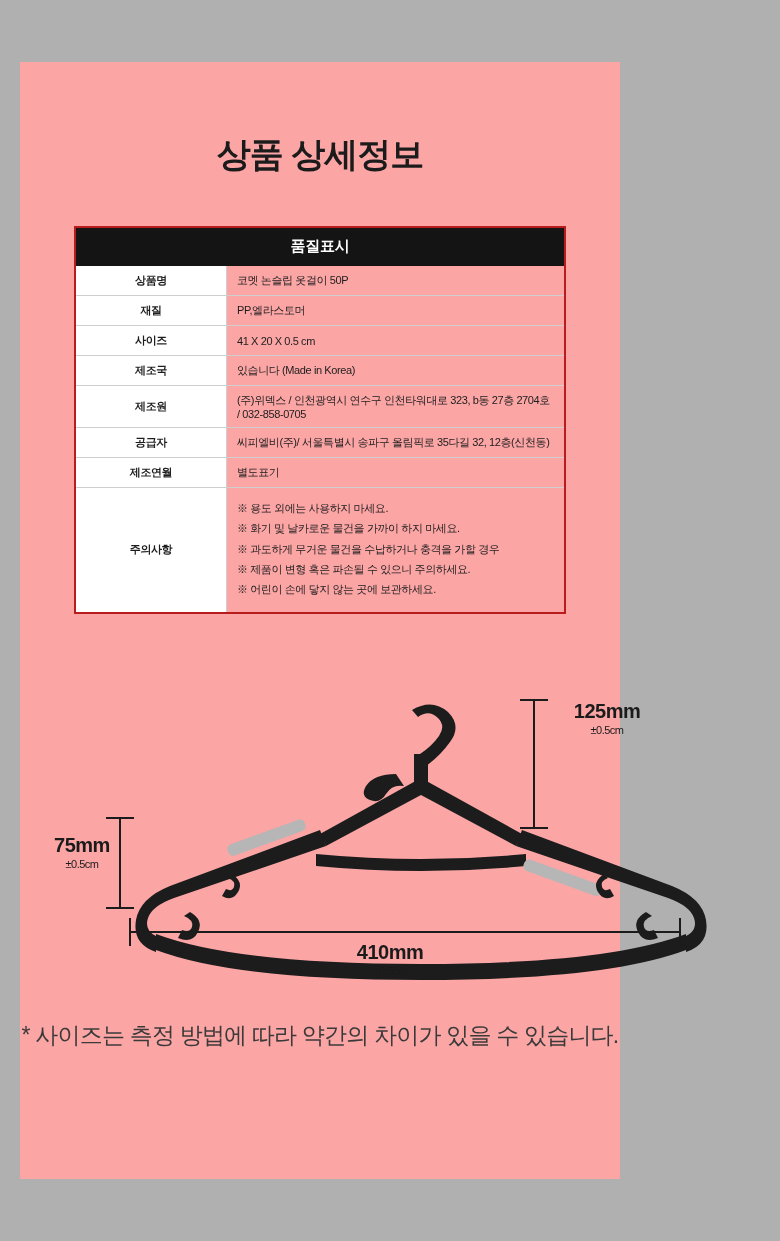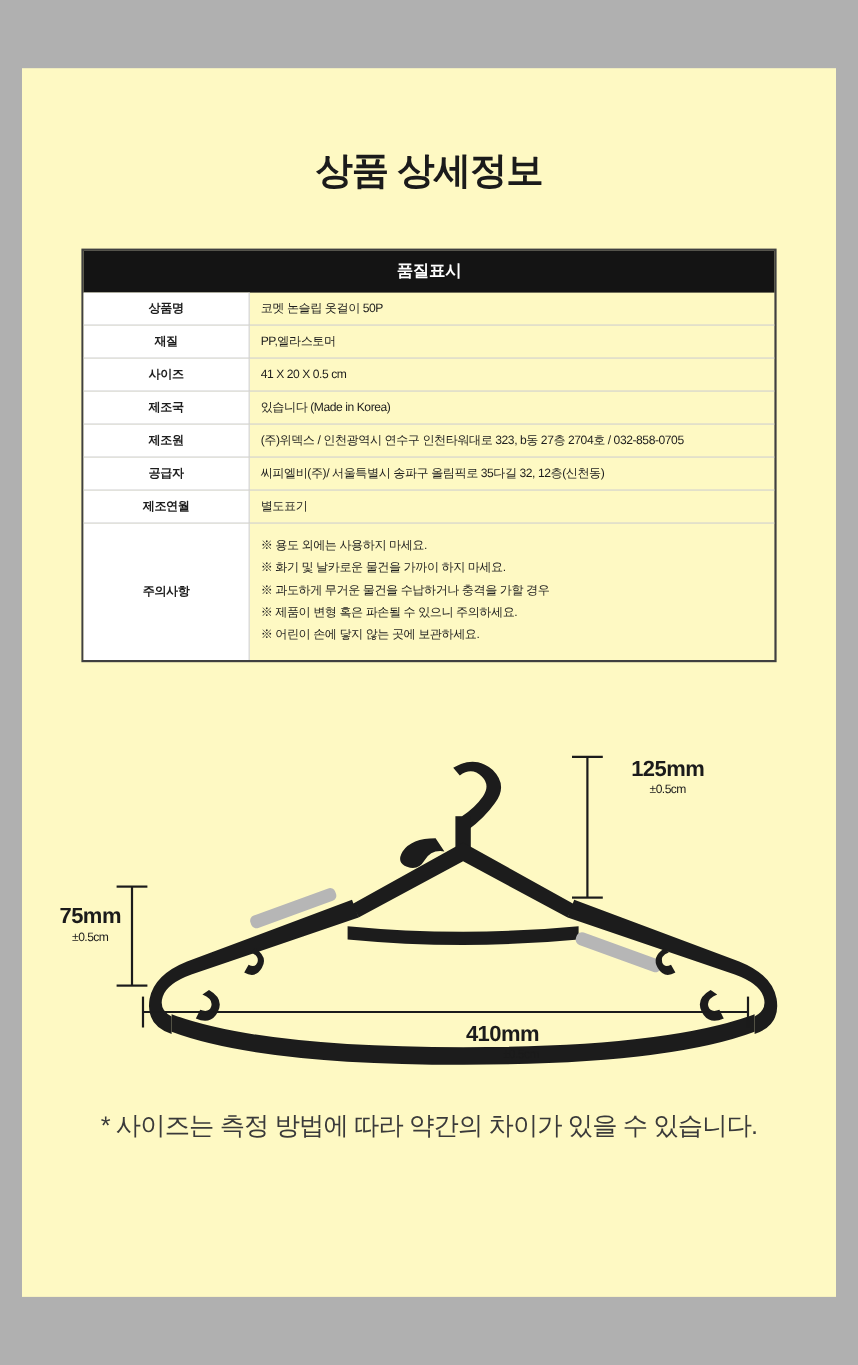--- a/index.html
+++ b/index.html
@@ -10,37 +10,37 @@
     width: 780px;
     height: 1241px;
     background: #b0b0b0;
     font-family: "Liberation Sans", sans-serif;
     overflow: hidden;
   }
   .page {
     position: absolute;
     left: 20px;
     top: 62px;
-    width: 740px;
+    width: 600px;
     height: 1117px;
-    background: #fef9c3;
+    background: #fca5a5;
   }
   .page-title {
     text-align: center;
     font-size: 34px;
     font-weight: bold;
     color: #1b1b1b;
     letter-spacing: -1px;
     margin-top: 70px;
   }
 
   
   .spec-wrap {
     margin: 48px 54px 0 54px;
-    border: 2px solid #404040;
+    border: 2px solid #b91c1c;
   }
   .spec-header {
     background: #141414;
     color: #ffffff;
     text-align: center;
     font-size: 15px;
     font-weight: bold;
     padding: 9px 0 10px 0;
     letter-spacing: -0.3px;
   }
@@ -84,21 +84,21 @@
     margin: 44px 0 0 0;
     height: 330px;
   }
   .diagram svg {
     position: absolute;
     left: 0;
     top: 0;
   }
   .dim {
     position: absolute;
-    text-align: right;
+    text-align: center;
     color: #1b1b1b;
     letter-spacing: -0.5px;
   }
   .dim .big {
     font-size: 20px;
     font-weight: bold;
     display: block;
     line-height: 1.15;
   }
   .dim .tol {

